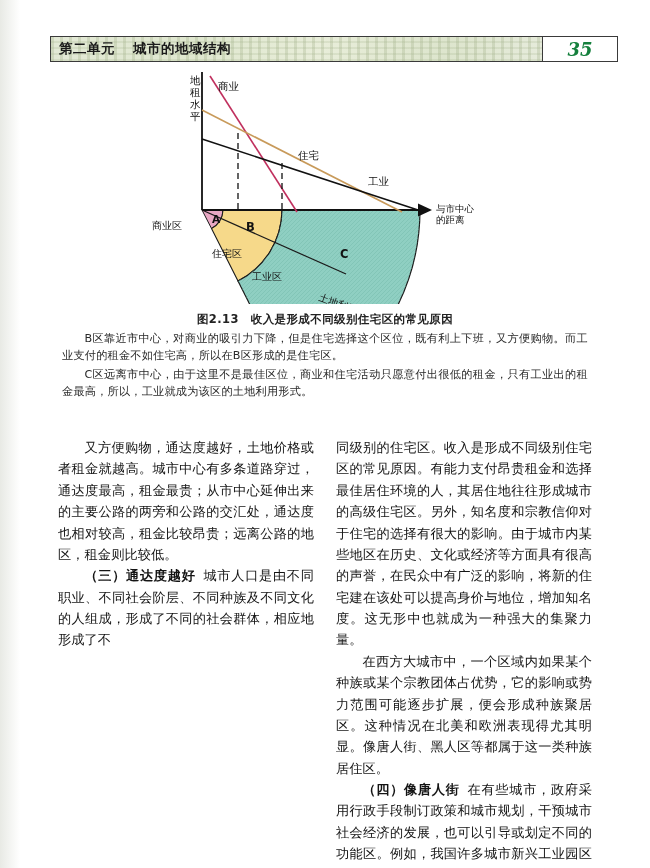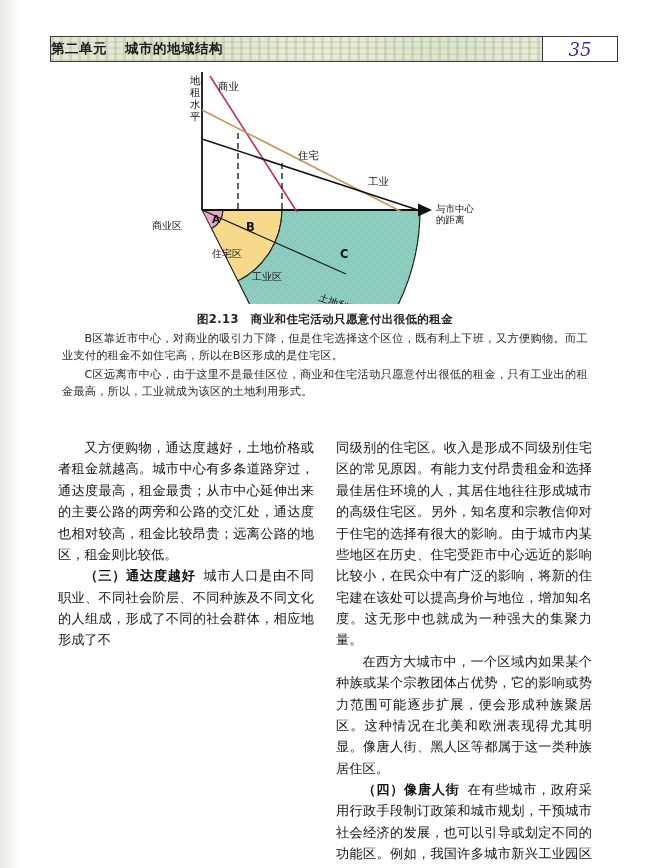--- a/index.html
+++ b/index.html
@@ -29,21 +29,21 @@
     border: 1.4px solid #3a3a3a;
     display: flex;
     align-items: stretch;
     box-sizing: border-box;
   }
   .header-left {
     flex: 1;
     background: linear-gradient(100deg,#e3e9d6 0%, #dfe7cf 30%, #e8edd9 55%, #dde5cd 80%, #e6ebdb 100%);
     display: flex;
     align-items: center;
-    padding-left: 0;
+    padding-left: 8px;
     position: relative;
   }
   .header-left::after{
     content:"";
     position:absolute; left:0; right:0; top:0; bottom:0;
     background-image:
       repeating-linear-gradient(90deg, rgba(160,175,135,.30) 0 3px, rgba(255,255,255,0) 3px 9px),
       repeating-linear-gradient(0deg, rgba(150,168,125,.18) 0 2px, rgba(255,255,255,0) 2px 6px);
     pointer-events:none;
   }
@@ -68,23 +68,23 @@
     width: 74px;
     border-left: 1.4px solid #3a3a3a;
     display: flex;
     align-items: center;
     justify-content: center;
     background: #ffffff;
   }
   .page-number {
     font-family: "DejaVu Serif", "Liberation Serif", serif;
     font-style: italic;
-    font-weight: normal;
+    font-weight: bold;
     font-size: 18px;
-    color: #4c1d95;
+    color: #15803d;
   }
 
   
   .figure-wrap {
     position: absolute;
     left: 150px; top: 62px;
     width: 360px; height: 242px;
   }
   .figure-svg { display:block; }
 
@@ -206,35 +206,35 @@
       <text x="96" y="169" font-size="11.5" font-weight="bold" fill="#111">B</text>
       <text x="190" y="196" font-size="11.5" font-weight="bold" fill="#111">C</text>
 
       <text x="2" y="167" font-size="10" fill="#111">商业区</text>
       <text x="62" y="195" font-size="10" fill="#111">住宅区</text>
       <text x="102" y="218" font-size="10" fill="#111">工业区</text>
       <text x="168" y="238" font-size="10" fill="#111" transform="rotate(20 168 238)">土地利用</text>
     </svg>
   </div>
 
-  <div class="fig-caption">图2.13　商业和住宅活动只愿意付出很低的租金</div>
+  <div class="fig-caption">图2.13　收入是形成不同级别住宅区的常见原因</div>
 
   <div class="fig-notes">
     <p>B区靠近市中心，对商业的吸引力下降，但是住宅选择这个区位，既有利上下班，又方便购物。而工业支付的租金不如住宅高，所以在B区形成的是住宅区。</p>
     <p>C区远离市中心，由于这里不是最佳区位，商业和住宅活动只愿意付出很低的租金，只有工业出的租金最高，所以，工业就成为该区的土地利用形式。</p>
   </div>
 
   <div class="cols">
 
     <div class="col">
       <p>又方便购物，通达度越好，土地价格或者租金就越高。城市中心有多条道路穿过，通达度最高，租金最贵；从市中心延伸出来的主要公路的两旁和公路的交汇处，通达度也相对较高，租金比较昂贵；远离公路的地区，租金则比较低。</p>
       <p class="hang"><span class="bold-run gap-after">（三）通达度越好</span><span>城市人口是由不同职业、不同社会阶层、不同种族及不同文化的人组成，形成了不同的社会群体，相应地形成了不</span></p>
     </div>
 
     <div class="col">
-      <p style="text-indent:0">同级别的住宅区。收入是形成不同级别住宅区的常见原因。有能力支付昂贵租金和选择最佳居住环境的人，其居住地往往形成城市的高级住宅区。另外，知名度和宗教信仰对于住宅的选择有很大的影响。由于城市内某些地区在历史、住宅受距市中心远近的影响比较小，在民众中有广泛的影响，将新的住宅建在该处可以提高身价与地位，增加知名度。这无形中也就成为一种强大的集聚力量。</p>
+      <p style="text-indent:0">同级别的住宅区。收入是形成不同级别住宅区的常见原因。有能力支付昂贵租金和选择最佳居住环境的人，其居住地往往形成城市的高级住宅区。另外，知名度和宗教信仰对于住宅的选择有很大的影响。由于城市内某些地区在历史、文化或经济等方面具有很高的声誉，在民众中有广泛的影响，将新的住宅建在该处可以提高身价与地位，增加知名度。这无形中也就成为一种强大的集聚力量。</p>
       <p>在西方大城市中，一个区域内如果某个种族或某个宗教团体占优势，它的影响或势力范围可能逐步扩展，便会形成种族聚居区。这种情况在北美和欧洲表现得尤其明显。像唐人街、黑人区等都属于这一类种族居住区。</p>
       <p class="hang"><span class="bold-run gap-after">（四）像唐人街</span><span>在有些城市，政府采用行政手段制订政策和城市规划，干预城市社会经济的发展，也可以引导或划定不同的功能区。例如，我国许多城市新兴工业园区的建设，在一定程度上就可以看做是行政干预的结果。</span></p>
     </div>
 
   </div>
 
 </div>
 
 </body></html>

